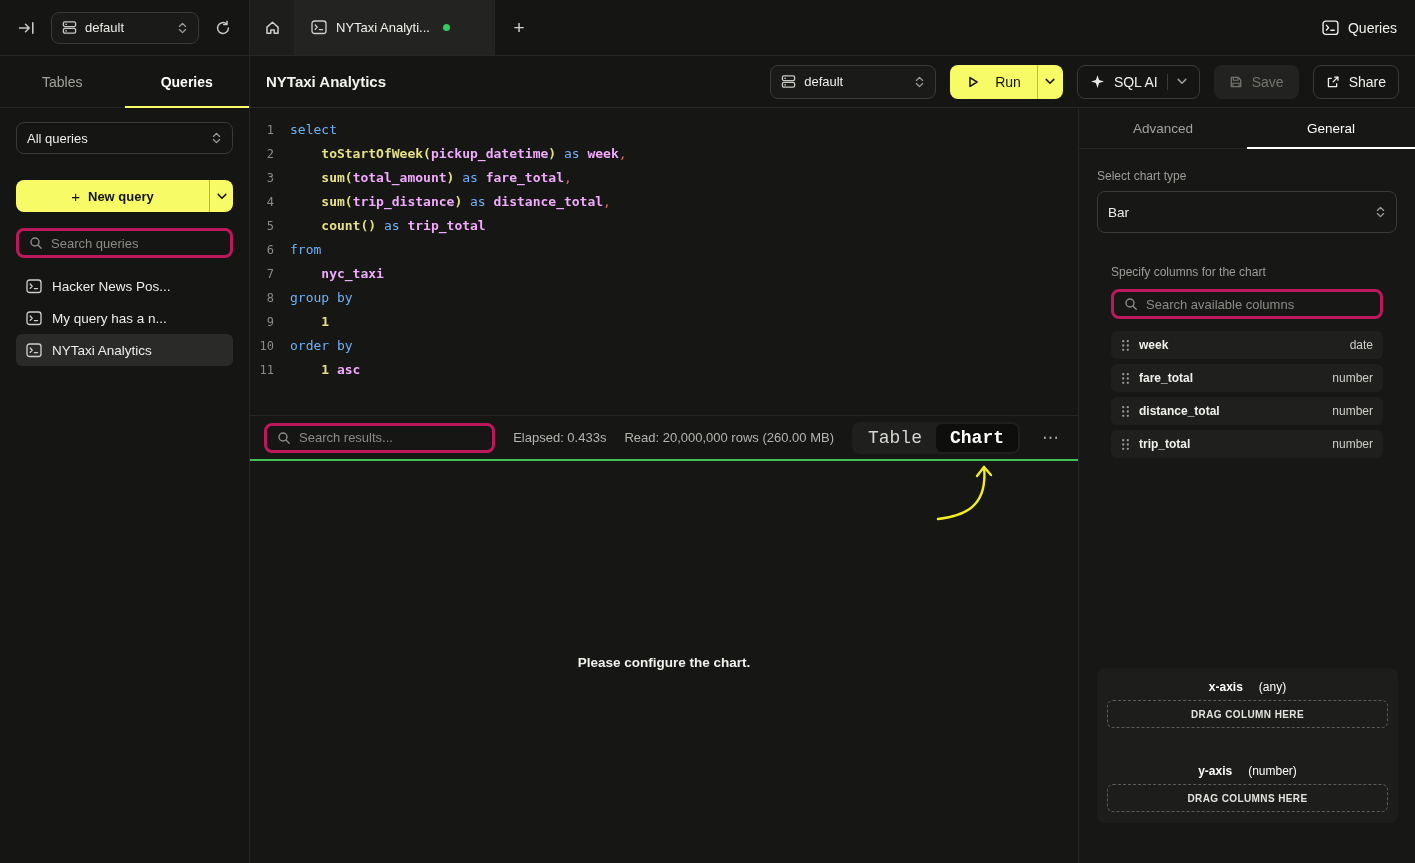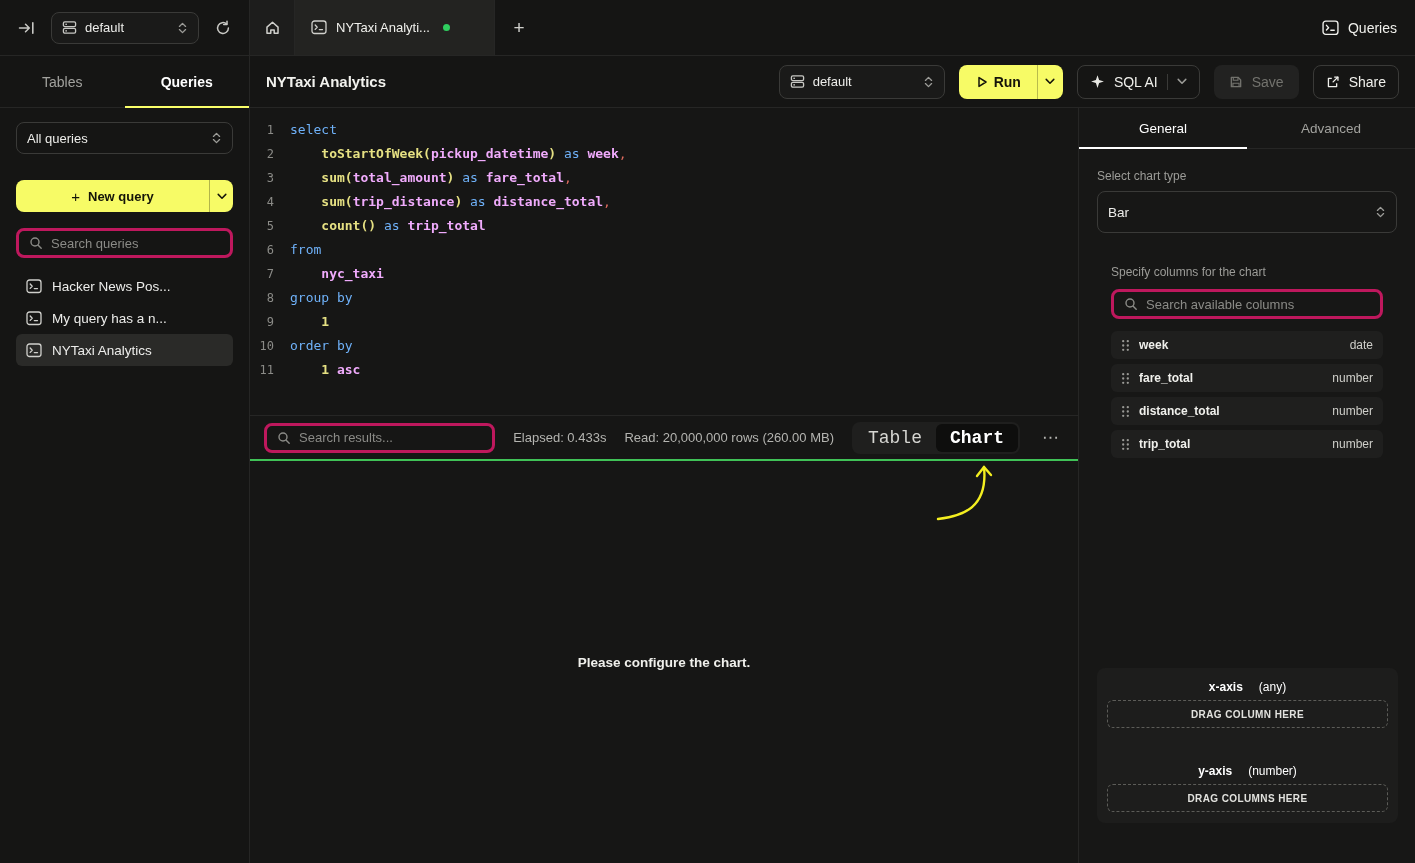--- a/index.html
+++ b/index.html
@@ -47,21 +47,21 @@
   .query-list { margin-top:12px; display:flex; flex-direction:column; }
   .q-item { height:32px; display:flex; align-items:center; gap:10px; padding:0 10px; font-size:13.5px; color:#ececea; border-radius:6px; cursor:pointer; }
   .q-item.selected { background:#2a2a28; }
 
   
   .main-header { position:absolute; top:56px; left:250px; right:0; height:52px; background:#151514; border-bottom:1px solid #262625; display:flex; align-items:center; padding:0 16px; z-index:4; }
   .mh-title { font-size:15px; font-weight:600; color:#f2f2ee; }
   .mh-actions { margin-left:auto; display:flex; align-items:center; gap:14px; }
   .db-pill-main { height:34px; min-width:166px; }
   .run-btn { display:flex; height:34px; border-radius:8px; overflow:hidden; background:#f7fb66; }
-  .run-main { display:flex; align-items:center; gap:5px; padding:0 16px; color:#14140a; font-size:14px; font-weight:700; background:transparent; border:none; }
+  .run-main { display:flex; align-items:center; gap:15px; padding:0 16px; color:#14140a; font-size:14px; font-weight:400; background:transparent; border:none; }
   .run-chev { width:26px; border:none; border-left:1px solid rgba(20,20,10,.28); background:transparent; display:flex; align-items:center; justify-content:center; }
   .ghost-btn { height:34px; border:1px solid #3a3a38; border-radius:8px; background:transparent; display:flex; align-items:center; gap:9px; padding:0 12px; color:#f0f0ec; font-size:14px; }
   .vdiv { width:1px; height:16px; background:#3a3a38; }
   .save-btn { height:34px; border:none; border-radius:8px; background:#222221; display:flex; align-items:center; gap:9px; padding:0 15px; color:#73736e; font-size:14px; cursor:default; }
 
   
   .editor { position:absolute; top:108px; left:250px; width:828px; height:307px; background:#161615; padding-top:10px; font-family:"DejaVu Sans Mono", monospace; font-size:13px; overflow:hidden; cursor:text; }
   .ed-line { display:flex; height:24px; line-height:24px; }
   .ln { width:24px; text-align:right; color:#8b8b87; flex:none; margin-right:16px; font-size:12px; }
   .code { white-space:pre; }
@@ -408,22 +408,22 @@
   <div class="results-area">
     <div class="empty-msg">Please configure the chart.</div>
     <svg class="hint-arrow" width="76" height="64" viewBox="0 0 76 64">
       <path d="M 8 58 C 34 55, 58 46, 54 6" fill="none" stroke="#f3ee20" stroke-width="2.4" stroke-linecap="round"></path>
       <path d="M54 6 47 15M54 6 61 14" fill="none" stroke="#f3ee20" stroke-width="2.4" stroke-linecap="round"></path>
     </svg>
   </div>
 
   <aside class="chart-panel">
     <div class="cp-tabs">
+      <div class="cp-tab">Advanced</div>
       <div class="cp-tab active">General</div>
-      <div class="cp-tab">Advanced</div>
     </div>
     <div class="cp-body">
       <div class="cp-label">Select chart type</div>
       <button class="select-btn chart-type-select">
         <span style="flex:1;text-align:left">Bar</span>
         <span>
           <svg width="11" height="14" viewBox="0 0 12 16">
               <path d="M2.5 6.2 6 2.7l3.5 3.5M2.5 9.8 6 13.3l3.5-3.5" fill="none" stroke="#9c9c98" stroke-width="1.5" stroke-linecap="round" stroke-linejoin="round"></path>
             </svg>
         </span>

